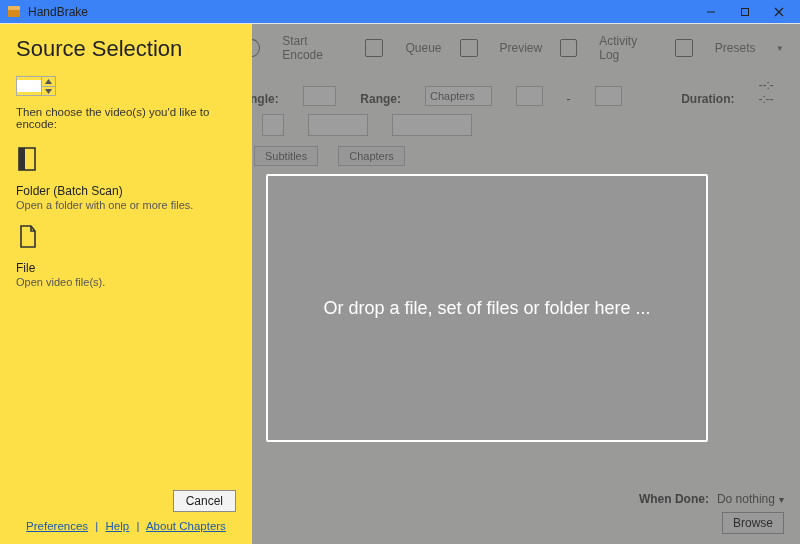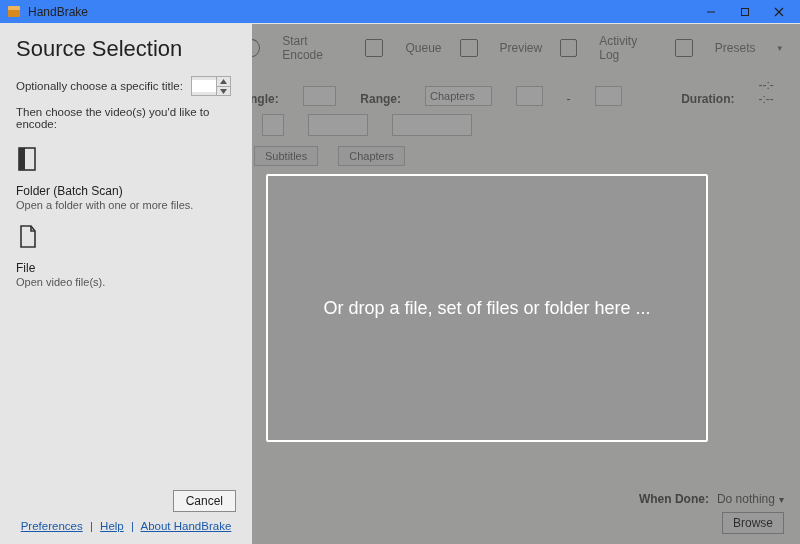--- a/index.html
+++ b/index.html
@@ -68,21 +68,21 @@
   .scrim {
     position:absolute; inset:0;
     background:rgba(80,80,80,0.55);
   }
   
   .source-panel {
     position:absolute;
     left:0; top:24px;
     width:252px;
     bottom:0;
-    background:#e5e5e5;
+    background:#fde047;
     padding:12px 16px 10px 16px;
     display:flex;
     flex-direction:column;
   }
   .source-panel h1 {
     font-size:22px;
     font-weight:400;
     color:#222;
     margin-bottom:14px;
   }
@@ -220,21 +220,20 @@
     </div>
   </div>
 
   <div class="scrim"></div>
 </div>
 
 <div class="source-panel">
   <h1>Source Selection</h1>
 
   <div class="opt-row">
-    <span>Optionally choose a specific title:</span>
     <span class="num-field">
       <input type="text" value="" style="">
       <span class="spinners">
         <div>
           <svg width="7" height="5" viewBox="0 0 7 5">
               <polygon points="3.5,0 7,5 0,5" fill="#555"></polygon>
             </svg>
         </div>
         <div style="border-top:1px solid #aaa">
           <svg width="7" height="5" viewBox="0 0 7 5">
@@ -277,19 +276,19 @@
 
   <div class="cancel-row">
     <button class="btn-cancel">Cancel</button>
   </div>
 
   <div class="links">
     <a>Preferences</a>
     <span class="sep">|</span>
     <a>Help</a>
     <span class="sep">|</span>
-    <a>About HandBrake</a>
+    <a>About Chapters</a>
   </div>
 </div>
 
 <div class="dropzone">
   <span>Or drop a file, set of files or folder here ...</span>
 </div>
 
 </body></html>

